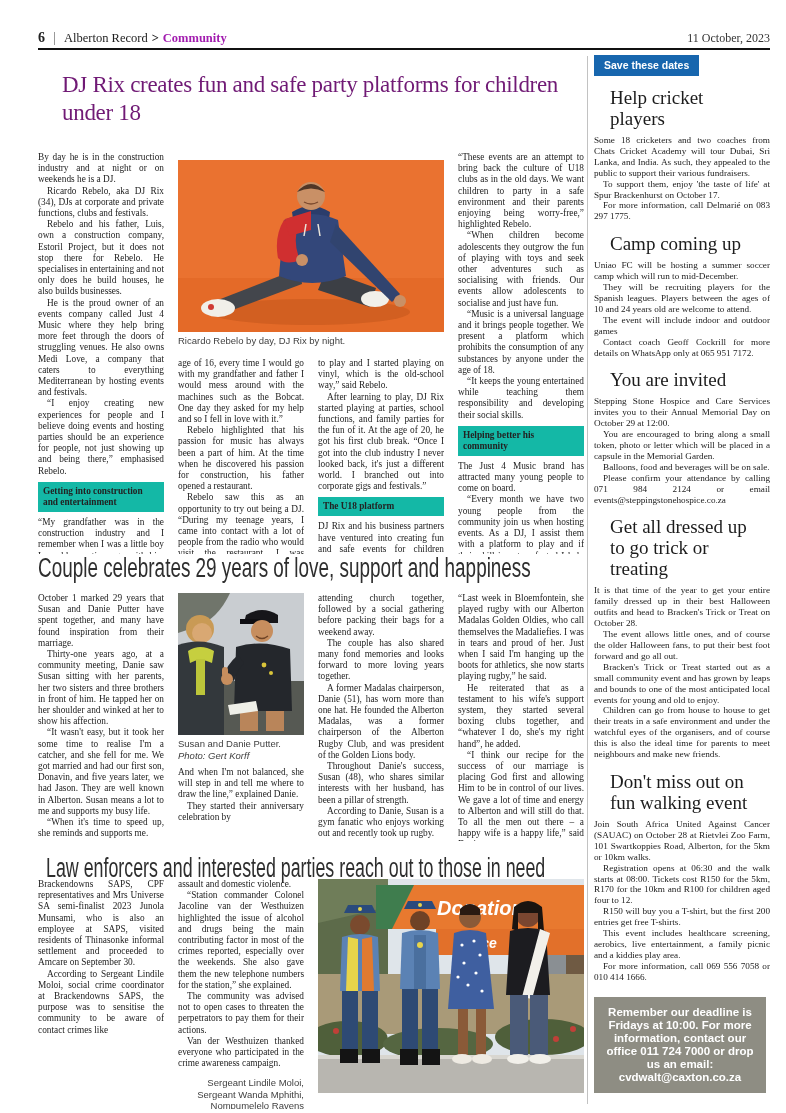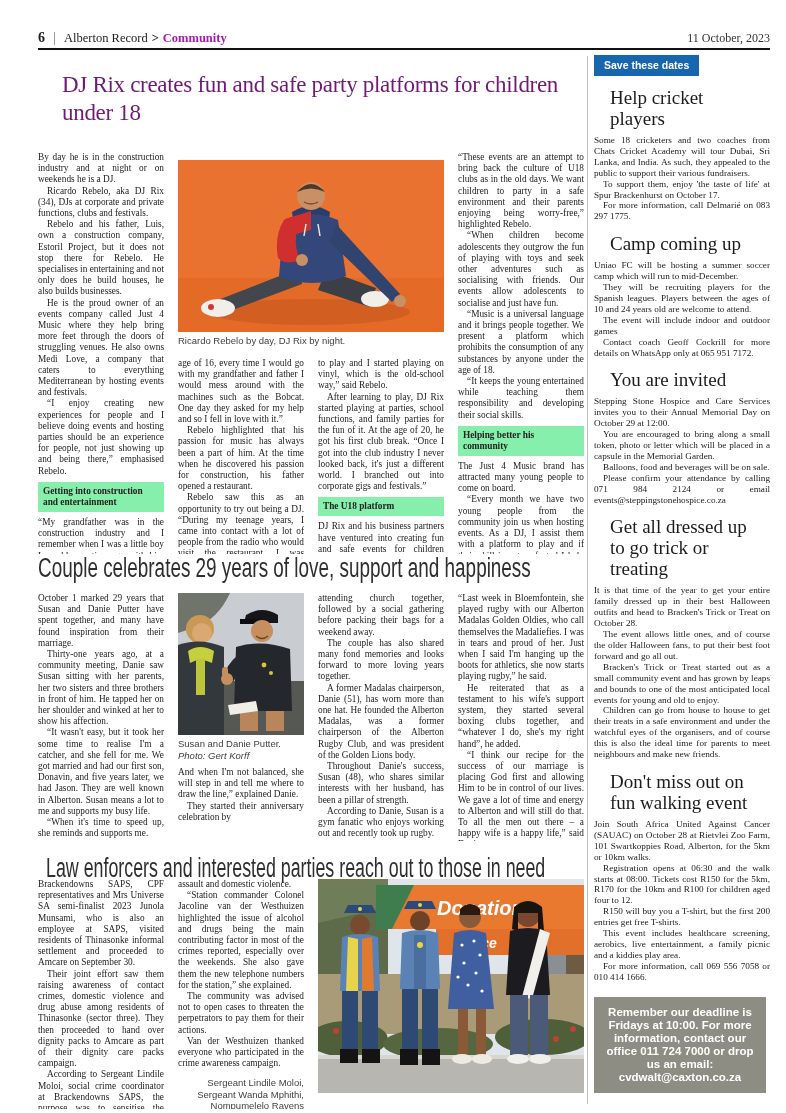--- a/index.html
+++ b/index.html
@@ -15,21 +15,21 @@
   .section-name{color:#a21caf;font-weight:bold;}
   .issue-date{margin-left:auto;font-size:12px;color:#333;}
   .head-rule{position:absolute;left:38px;top:48px;width:732px;height:2px;background:#111;}
   
   .hl1{position:absolute;left:38px;top:56px;width:548px;font-size:23px;line-height:1.22;
        font-weight:400;color:#701a75;letter-spacing:-0.3px;margin-left:24px;}
   
   .paras p{margin:0;text-indent:9px;text-align:justify;}
   .paras p:first-child{text-indent:0;}
   .col{position:absolute;width:126px;font-size:9.3px;line-height:11.2px;overflow:hidden;}
-  .subhead{background:#86efac;font-weight:bold;font-size:9.3px;line-height:11px;
+  .subhead{background:#14b8a6;font-weight:bold;font-size:9.3px;line-height:11px;
            padding:4px 5px;margin:5px 0;}
   .caption{font-family:"Liberation Sans",sans-serif;font-size:9.5px;line-height:11.5px;color:#3f3f3f;}
   .credit{font-style:italic;}
   
   .hl-sans{font-family:"Liberation Sans",sans-serif;color:#2e2e2e;white-space:nowrap;
            display:inline-block;transform-origin:0 50%;font-weight:500;}
   .hl2{font-size:27px;transform:scaleX(.70);}
   .hl3{font-size:27px;transform:scaleX(.66);}
   
   .photo{display:block;background:#ccc;}
@@ -200,21 +200,20 @@
         <p>He reiterated that as a testament to his wife's support system, they started several boxing clubs together, and “whatever I do, she's my right hand”, he added.</p>
         <p>“I think our recipe for the success of our marriage is placing God first and allowing Him to be in control of our lives. We gave a lot of time and energy to Alberton and will still do that. To all the men out there – a happy wife is a happy life,” said Danie.</p>
       </div>
   </div>
 
   <div class="abs" style="left:38px;top:845px;width:548px;height:264px;">
     <h2 style="margin:8px;height:30px;"><span class="hl-sans hl3">Law enforcers and interested parties reach out to those in need</span></h2>
 
     <div class="col paras" style="left:0;top:34px;height:230px;">
         <p>Brackendowns SAPS, CPF representatives and Mrs Universe SA semi-finalist 2023 Junola Munsami, who is also an employee at SAPS, visited residents of Thinasonke informal settlement and proceeded to Amcare on September 30.</p>
-        <p>Their joint effort saw them raising awareness of contact crimes, domestic violence and drug abuse among residents of Thinasonke (sector three). They then proceeded to hand over dignity packs to Amcare as part of their dignity care packs campaign.</p>
         <p>According to Sergeant Lindile Moloi, social crime coordinator at Brackendowns SAPS, the purpose was to sensitise the community to be aware of contact crimes like</p>
       </div>
 
     <div class="col" style="left:140px;top:34px;height:230px;">
       <div class="paras">
           <p>assault and domestic violence.</p>
           <p>“Station commander Colonel Jacoline van der Westhuizen highlighted the issue of alcohol and drugs being the main contributing factor in most of the crimes reported, especially over the weekends. She also gave them the new telephone numbers for the station,” she explained.</p>
           <p>The community was advised not to open cases to threaten the perpetrators to pay them for their actions.</p>
           <p>Van der Westhuizen thanked everyone who participated in the crime awareness campaign.</p>
         </div>

